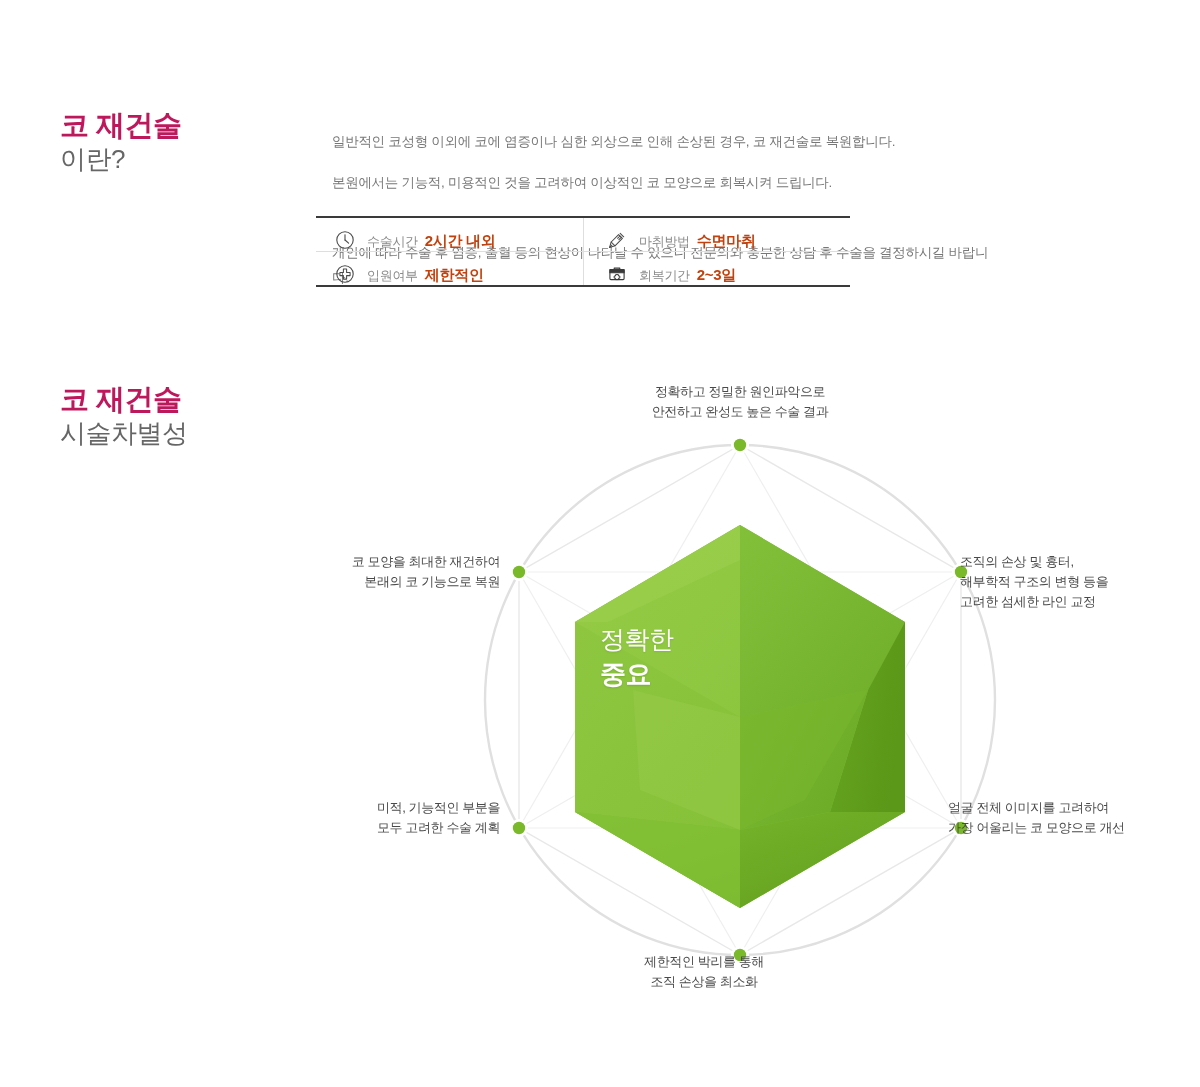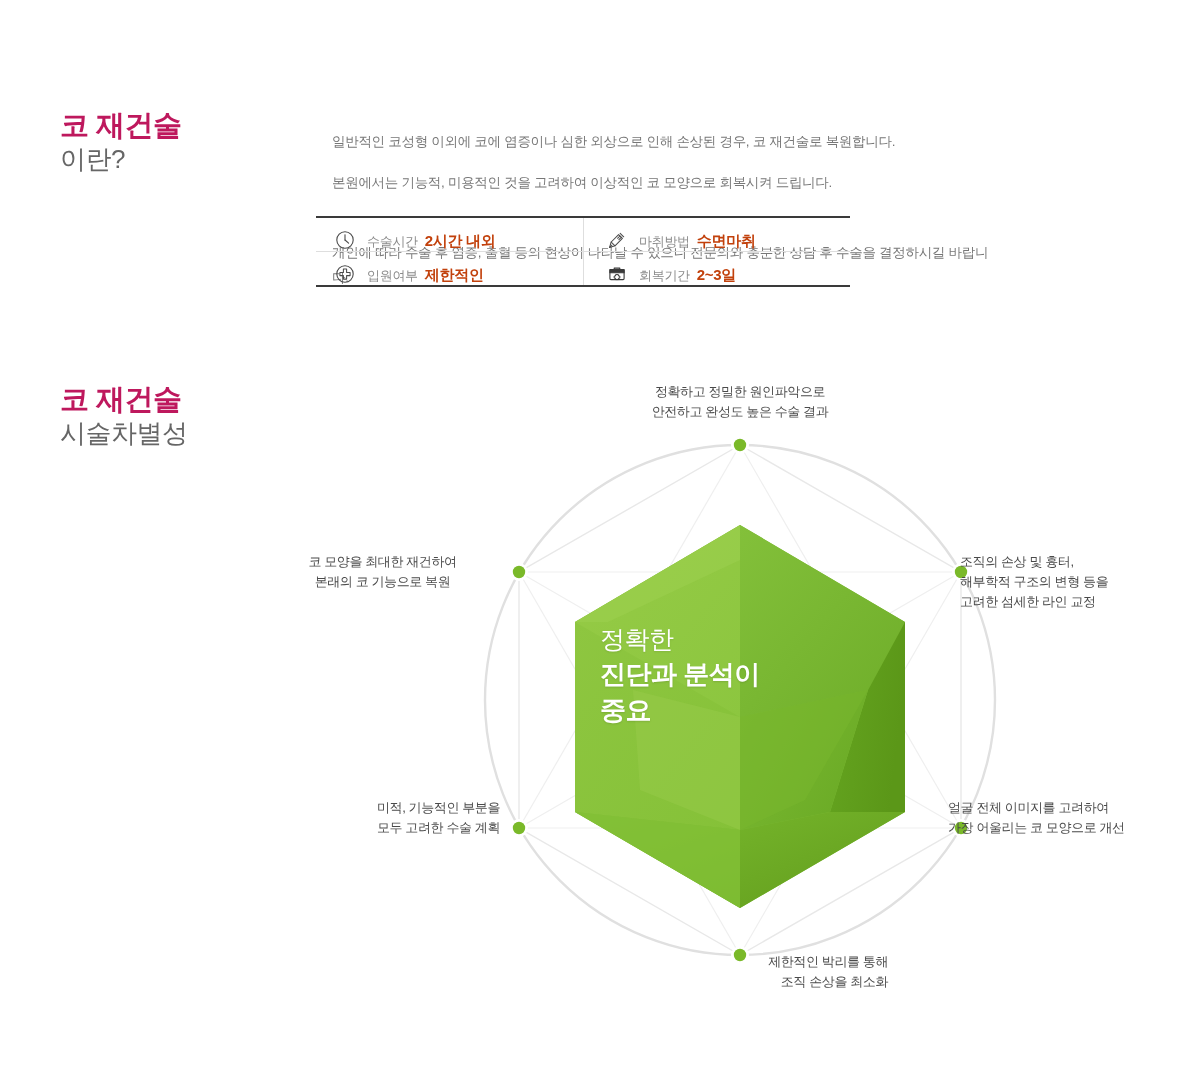--- a/index.html
+++ b/index.html
@@ -257,50 +257,49 @@
           <circle cx="740" cy="595" r="6.2" fill="#7ab929"></circle>
         <circle cx="519" cy="468" r="9" fill="#ffffff"></circle>
           <circle cx="519" cy="468" r="6.2" fill="#7ab929"></circle>
         <circle cx="519" cy="212" r="9" fill="#ffffff"></circle>
           <circle cx="519" cy="212" r="6.2" fill="#7ab929"></circle>
       </g>
     </svg>
 
     <div class="center-text">
       <span class="ct1">정확한</span>
-      <span class="ct2">진단과 분석이</span>
       <span class="ct3">중요</span>
     </div>
 
     <div class="node-label ctr" style="left:605px;top:22px;width:270px;">
       <div>정확하고 정밀한 원인파악으로</div>
       <div>안전하고 완성도 높은 수술 결과</div>
     </div>
 
     <div class="node-label lft" style="left:960px;top:192px;width:230px;">
       <div>조직의 손상 및 흉터,</div>
       <div>해부학적 구조의 변형 등을</div>
       <div>고려한 섬세한 라인 교정</div>
     </div>
 
     <div class="node-label lft" style="left:948px;top:438px;width:250px;">
       <div>얼굴 전체 이미지를 고려하여</div>
       <div>가장 어울리는 코 모양으로 개선</div>
     </div>
 
-    <div class="node-label ctr" style="left:648px;top:592px;width:240px;text-align:right;">
+    <div class="node-label ctr" style="left:584px;top:592px;width:240px;">
       <div>제한적인 박리를 통해</div>
       <div>조직 손상을 최소화</div>
     </div>
 
     <div class="node-label rgt" style="left:285px;top:438px;width:215px;">
       <div>미적, 기능적인 부분을</div>
       <div>모두 고려한 수술 계획</div>
     </div>
 
-    <div class="node-label rgt" style="left:265px;top:192px;width:235px;text-align:center;">
+    <div class="node-label rgt" style="left:265px;top:192px;width:235px;">
       <div>코 모양을 최대한 재건하여</div>
       <div>본래의 코 기능으로 복원</div>
     </div>
 
   </div>
 
 </div>
 
 </body></html>

